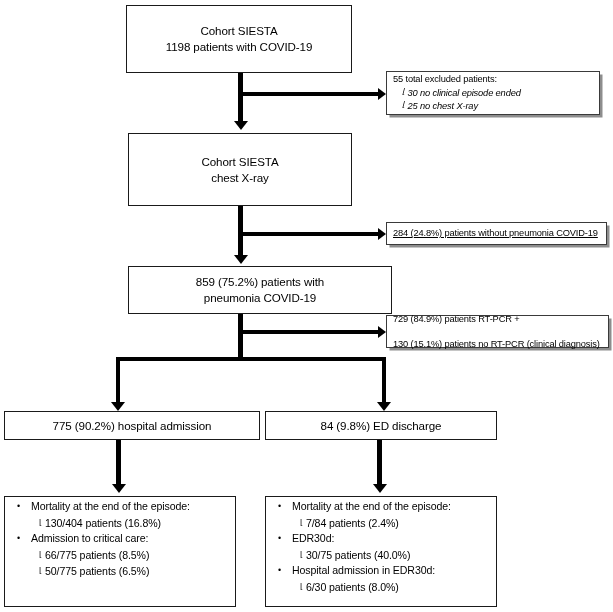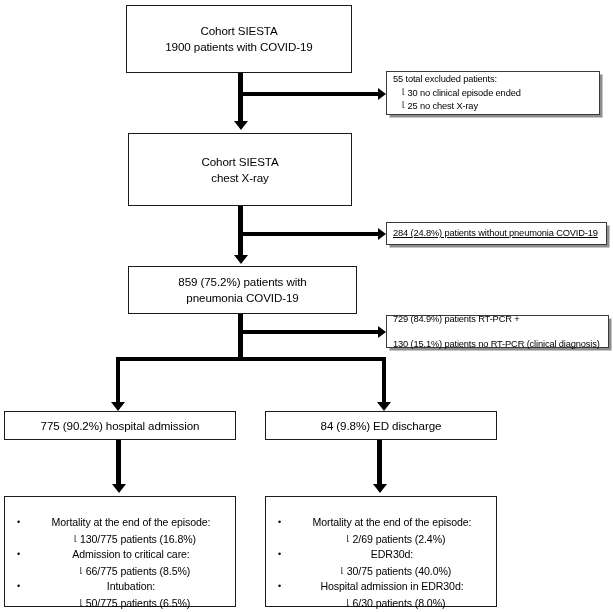--- a/index.html
+++ b/index.html
@@ -38,34 +38,34 @@
     font-size:9.3px;
     line-height:12.4px;
     letter-spacing:-0.15px;
     padding:4px 6px;
     display:flex;
     flex-direction:column;
     justify-content:center;
     text-align:left;
   }
   .note .ln{display:block;white-space:nowrap;}
-  .note .sub{padding-left:9px;}
+  .note .sub{padding-left:9px;font-style:italic;}
   .lhook{font-size:8px;vertical-align:2px;letter-spacing:0;}
 
   
   .listbox{
     position:absolute;
     box-sizing:border-box;
     border:1.2px solid #1a1a1a;
     background:#ffffff;
     font-size:10.6px;
     line-height:15.5px;
     letter-spacing:-0.1px;
-    padding:18px 4px 6px 6px;
-    text-align:center;
+    padding:2px 4px 6px 6px;
+    text-align:left;
   }
   .bullet{position:relative;padding-left:20px;white-space:nowrap;}
   .bullet:before{
     content:"\2022";
     position:absolute;left:6px;top:-0.5px;font-size:9px;
   }
   .subline{padding-left:28px;white-space:nowrap;}
 
   
   .vline{position:absolute;background:#000;width:4px;}
@@ -85,21 +85,21 @@
     border-left:8px solid #000;
   }
 </style>
 </head>
 <body>
 
 <div class="canvas">
 
   <div class="box" style="left:126px;top:5px;width:226px;height:68px;">
     <span class="ln">Cohort SIESTA</span>
-    <span class="ln">1900 patients with COVID-19</span>
+    <span class="ln">1198 patients with COVID-19</span>
   </div>
 
   <div class="vline" style="left:238px;top:73px;width:5px;height:51px;"></div>
   <div class="arrow-down" style="left:233.5px;top:121px;"></div>
 
   <div class="hthin" style="left:241px;top:92px;width:139px;height:4px;"></div>
   <div class="arrow-right" style="left:378px;top:88px;"></div>
 
   <div class="note" style="left:386px;top:71px;width:214px;height:44px;">
     <span class="ln">55 total excluded patients:</span>
@@ -115,66 +115,65 @@
   <div class="vline" style="left:238px;top:206px;width:5px;height:52px;"></div>
   <div class="arrow-down" style="left:233.5px;top:255px;"></div>
 
   <div class="hthin" style="left:241px;top:232px;width:139px;height:4px;"></div>
   <div class="arrow-right" style="left:378px;top:228px;"></div>
 
   <div class="note" style="left:386px;top:222px;width:221px;height:23px;text-decoration:underline;">
     <span class="ln">284 (24.8%) patients without pneumonia COVID-19</span>
   </div>
 
-  <div class="box" style="left:128px;top:266px;width:229px;height:48px;">
+  <div class="box" style="left:128px;top:266px;width:264px;height:48px;">
     <span class="ln">859 (75.2%) patients with</span>
     <span class="ln">pneumonia COVID-19</span>
   </div>
 
   <div class="vline" style="left:238px;top:314px;width:5px;height:46px;"></div>
 
   <div class="hthin" style="left:241px;top:330px;width:139px;height:4px;"></div>
   <div class="arrow-right" style="left:378px;top:326px;"></div>
 
   <div class="note" style="left:386px;top:315px;width:223px;height:33px;gap:12px;">
     <span class="ln">729 (84.9%) patients RT-PCR +</span>
     <span class="ln">130 (15.1%) patients no RT-PCR (clinical diagnosis)</span>
   </div>
 
   <div class="hline" style="left:116px;top:357px;width:270px;height:4px;"></div>
   <div class="vline" style="left:116px;top:357px;width:4px;height:48px;"></div>
   <div class="vline" style="left:382px;top:357px;width:4px;height:48px;"></div>
   <div class="arrow-down" style="left:111px;top:402px;"></div>
   <div class="arrow-down" style="left:377px;top:402px;"></div>
 
-  <div class="box" style="left:4px;top:411px;width:232px;height:29px;">
+  <div class="box" style="left:4px;top:411px;width:256px;height:29px;">
     <span class="ln">775 (90.2%) hospital admission</span>
   </div>
 
   <div class="box" style="left:265px;top:411px;width:232px;height:29px;">
     <span class="ln">84 (9.8%) ED discharge</span>
   </div>
 
   <div class="vline" style="left:116px;top:440px;width:5px;height:47px;"></div>
   <div class="arrow-down" style="left:111.5px;top:484px;"></div>
 
   <div class="vline" style="left:377px;top:440px;width:5px;height:47px;"></div>
   <div class="arrow-down" style="left:372.5px;top:484px;"></div>
 
   <div class="listbox" style="left:4px;top:496px;width:232px;height:111px;">
     <div class="bullet">Mortality at the end of the episode:</div>
-    <div class="subline"><span class="lhook">⌊</span> <span>130/775 patients (16.8%)</span></div>
+    <div class="subline"><span class="lhook">⌊</span> <span>130/404 patients (16.8%)</span></div>
     <div class="bullet">Admission to critical care:</div>
     <div class="subline"><span class="lhook">⌊</span> <span>66/775 patients (8.5%)</span></div>
-    <div class="bullet">Intubation:</div>
     <div class="subline"><span class="lhook">⌊</span> <span>50/775 patients (6.5%)</span></div>
   </div>
 
   <div class="listbox" style="left:265px;top:496px;width:232px;height:111px;">
     <div class="bullet">Mortality at the end of the episode:</div>
-    <div class="subline"><span class="lhook">⌊</span> <span>2/69 patients (2.4%)</span></div>
+    <div class="subline"><span class="lhook">⌊</span> <span>7/84 patients (2.4%)</span></div>
     <div class="bullet">EDR30d:</div>
     <div class="subline"><span class="lhook">⌊</span> <span>30/75 patients (40.0%)</span></div>
     <div class="bullet">Hospital admission in EDR30d:</div>
     <div class="subline"><span class="lhook">⌊</span> <span>6/30 patients (8.0%)</span></div>
   </div>
 
 </div>
 
 </body></html>

